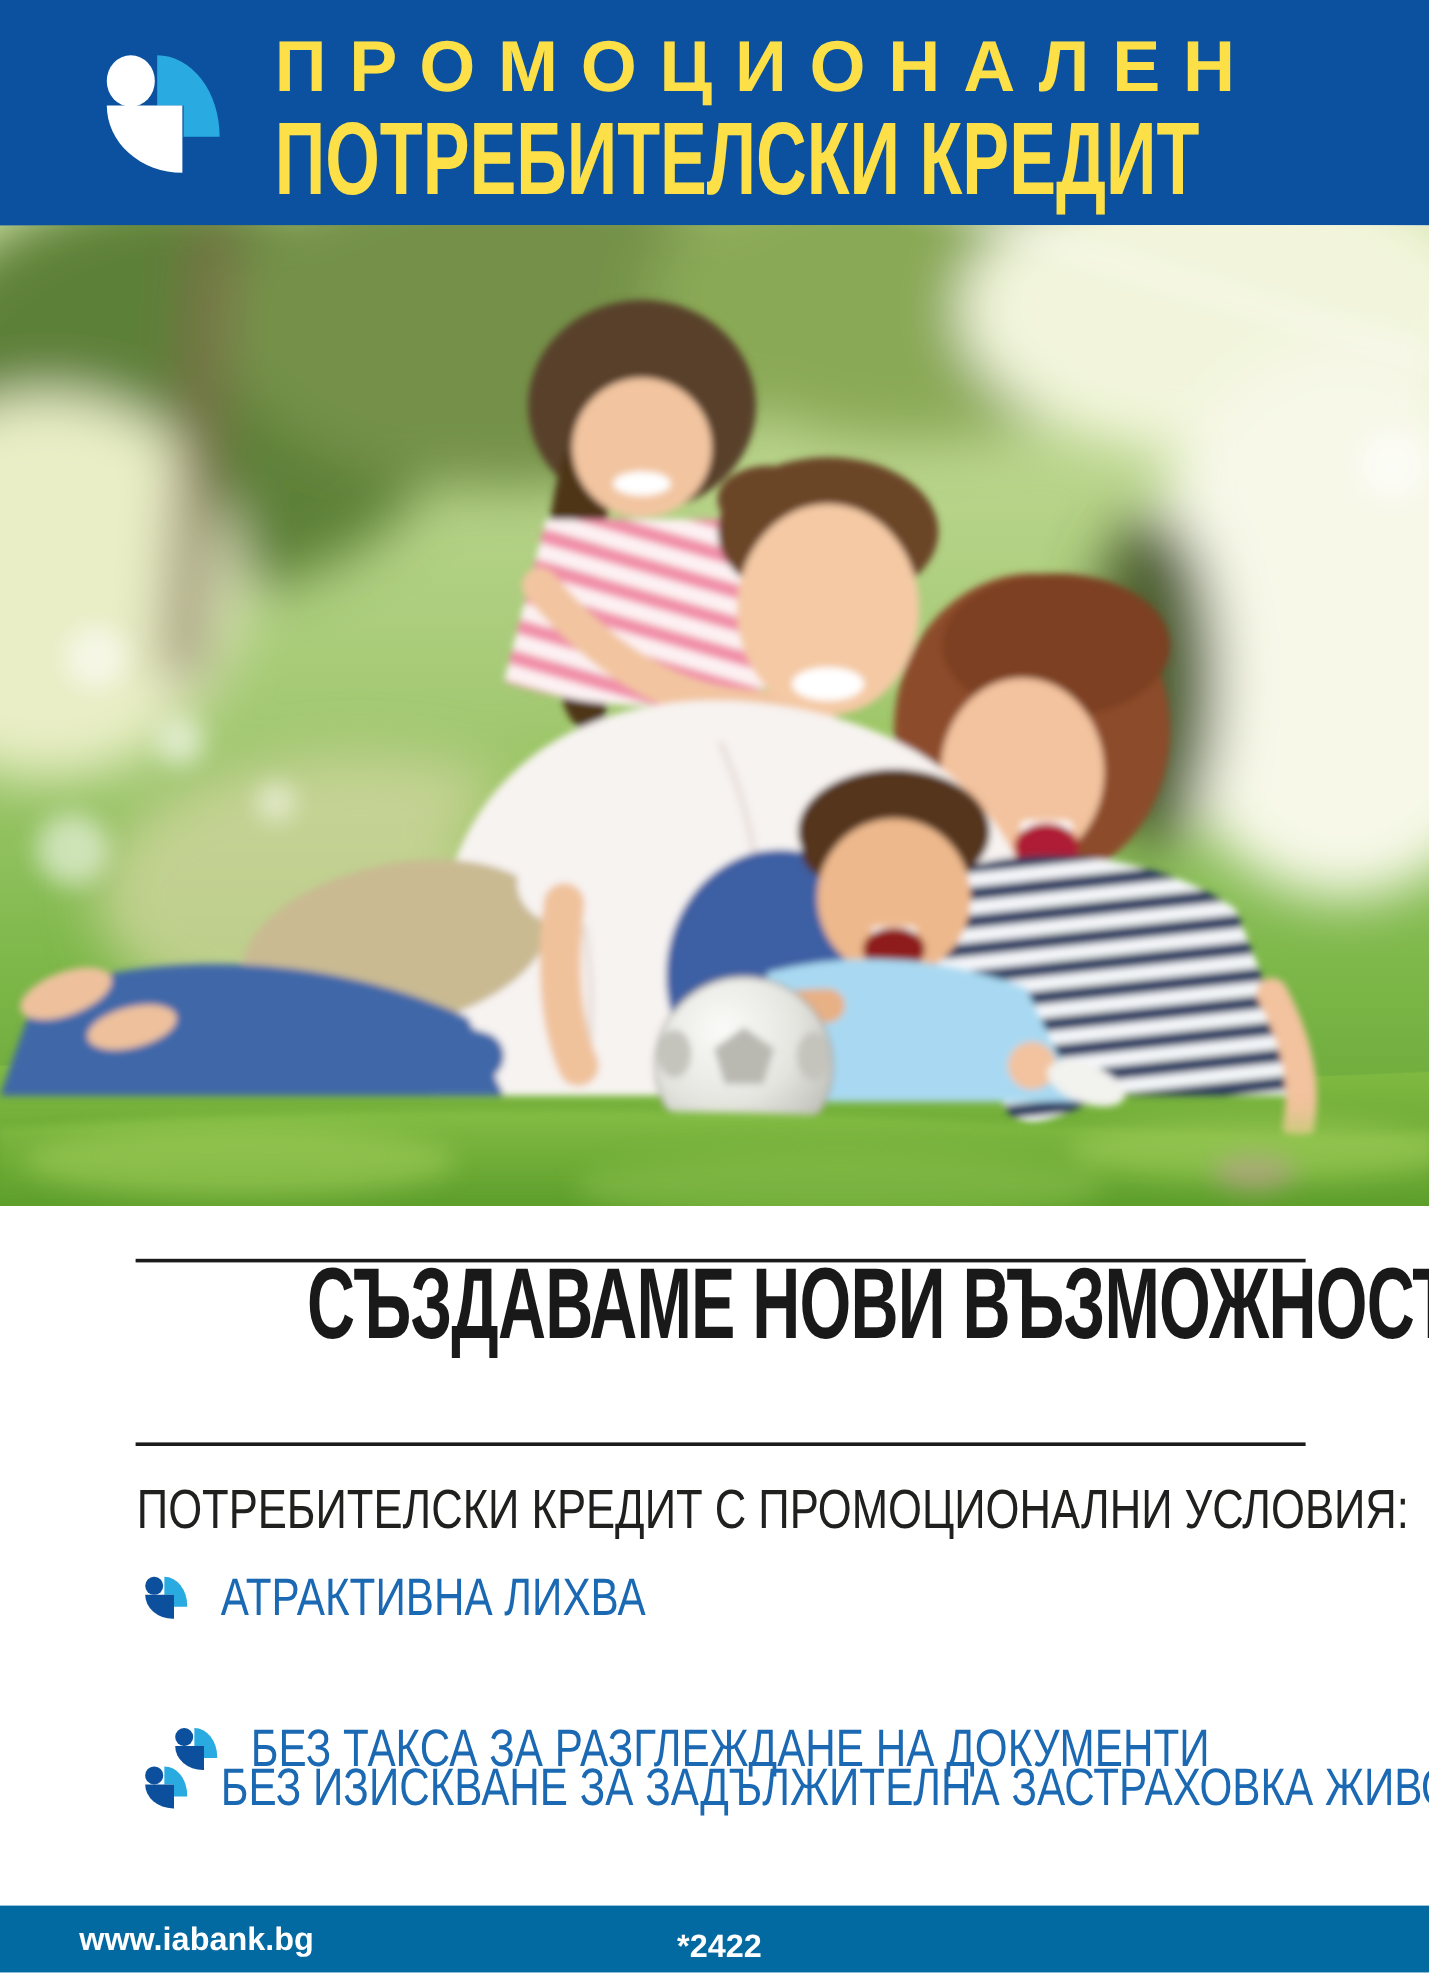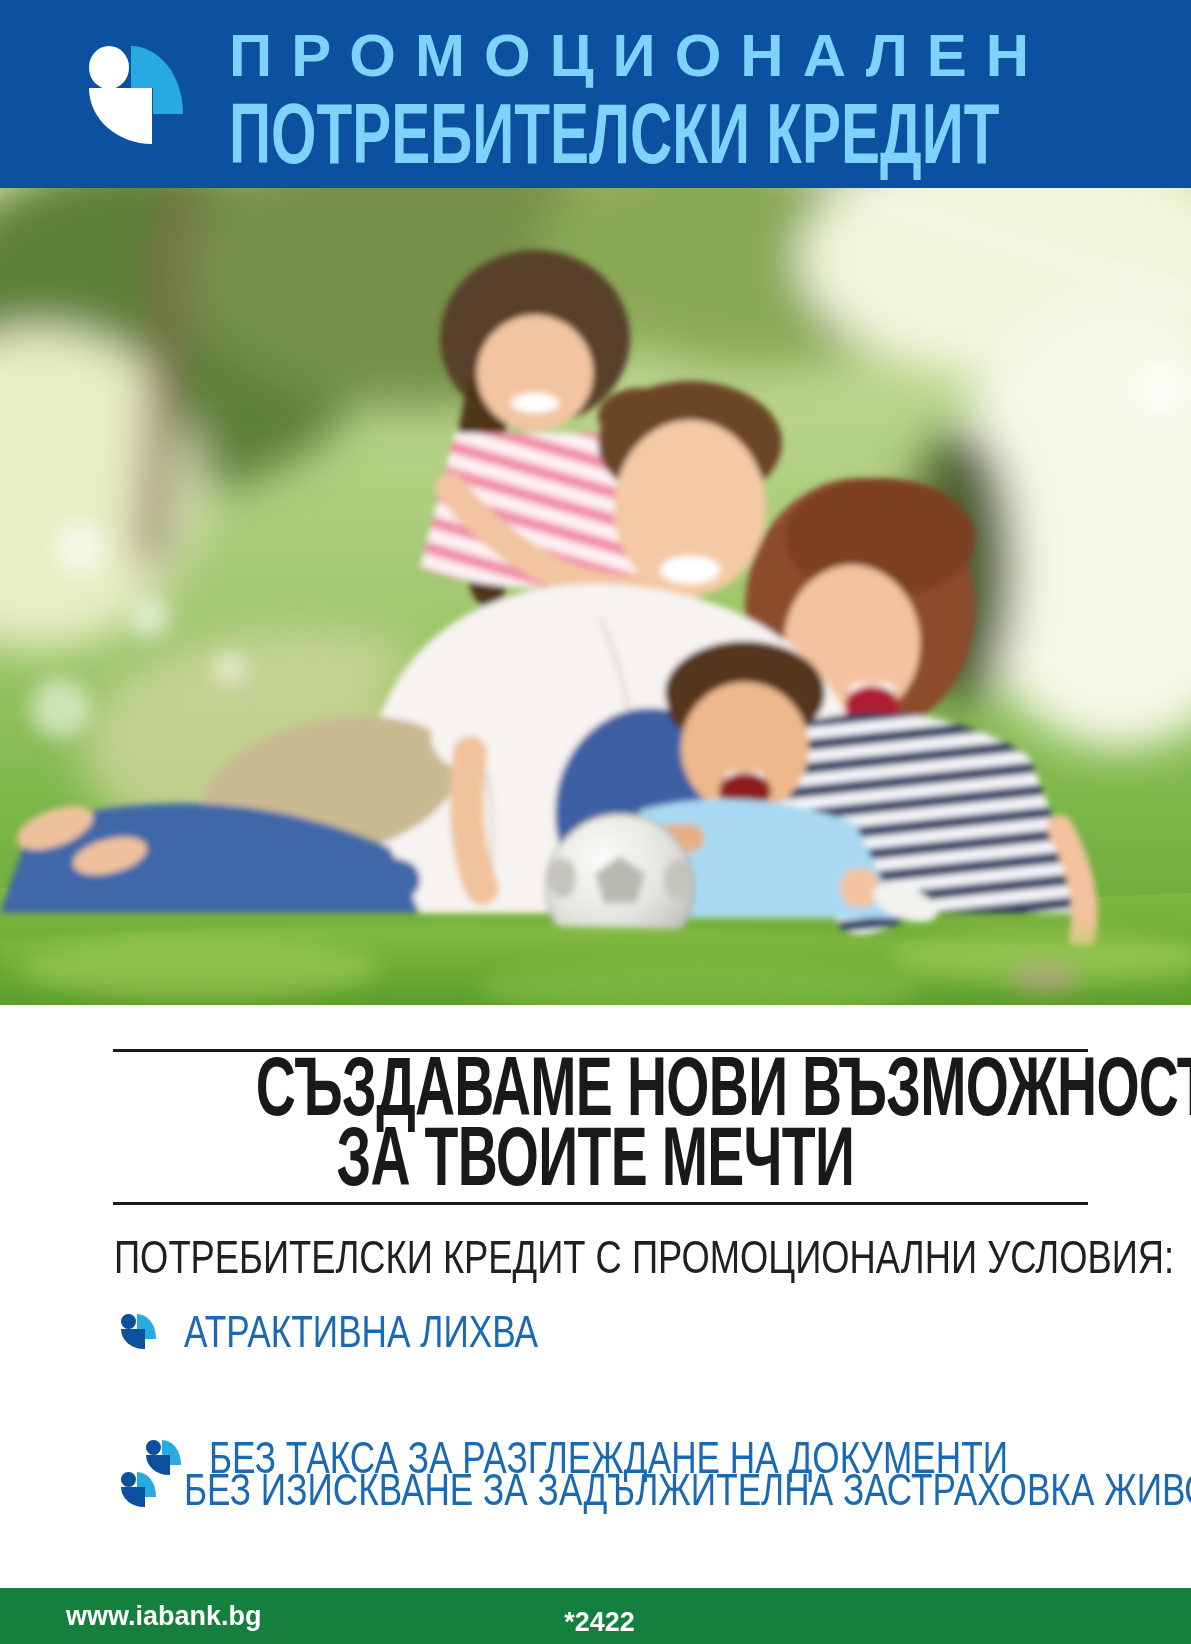--- a/index.html
+++ b/index.html
@@ -11,21 +11,21 @@
   .header{position:absolute;left:0;top:0;width:1191px;height:188px;background:#0b519f;}
   .ia-logo{position:absolute;}
   .ia-logo .head{position:absolute;left:4%;top:6%;width:40%;height:40%;border-radius:50%;}
   .ia-logo .quarter{position:absolute;left:46%;top:6%;width:52%;height:64%;border-top-right-radius:100%;}
   .ia-logo .notch{position:absolute;left:46%;top:45%;width:22%;height:25%;}
   .ia-logo .torso{position:absolute;left:4%;top:45%;width:63%;height:53%;border-bottom-left-radius:100%;}
   .logo-lg{left:85px;top:40px;width:100px;height:106px;}
   .logo-lg .head,.logo-lg .torso{background:#ffffff;}
   .logo-lg .quarter{background:#29abe2;}
   .logo-lg .notch{background:#0b519f;}
-  .header-title{position:absolute;left:229px;top:24px;width:900px;color:#7dd3fc;}
+  .header-title{position:absolute;left:229px;top:24px;width:900px;color:#fde047;}
   .header-line1{font-size:60px;font-weight:700;letter-spacing:19px;line-height:64px;white-space:nowrap;}
   .header-line2{font-size:86px;font-weight:700;line-height:82px;white-space:nowrap;
                 transform:scaleX(0.68);transform-origin:left center;margin-top:4px;}
   
   .photo{position:absolute;left:0;top:188px;width:1191px;height:817px;overflow:hidden;}
   .photo svg{display:block;width:100%;height:100%;}
   
   .rule{position:absolute;left:113px;width:975px;height:3px;background:#1b1b1b;}
   .rule-top{top:1049px;}
   .rule-bottom{top:1202px;}
@@ -39,21 +39,21 @@
   .benefits{list-style:none;margin:0;padding:0;}
   .benefit{position:absolute;left:0;width:1040px;height:48px;text-decoration:underline;}
   .benefit-1{top:1308px;} .benefit-2{top:1434px;margin-left:25px;} .benefit-3{top:1466px;}
   .logo-sm{left:120px;top:4px;width:37px;height:38px;}
   .logo-sm .head,.logo-sm .torso{background:#0c4f9d;}
   .logo-sm .quarter{background:#29abe2;}
   .logo-sm .notch{background:#ffffff;}
   .benefit-label{position:absolute;left:184px;top:2px;color:#1b69b3;font-size:44px;font-weight:400;
                  line-height:44px;white-space:nowrap;transform:scaleX(0.8);transform-origin:left center;}
   
-  .footer{position:absolute;left:0;top:1588px;width:1191px;height:56px;background:#15803d;
+  .footer{position:absolute;left:0;top:1588px;width:1191px;height:56px;background:#0369a1;
           display:grid;grid-template-columns:1fr auto 1fr;align-items:center;
           box-sizing:border-box;padding:0 58px 0 66px;color:#ffffff;font-weight:700;font-size:27px;}
   .footer .left{text-align:left;} .footer .center{text-align:center;margin-top:12px;} .footer .right{text-align:right;}
 </style>
 </head>
 <body>
 
 <div class="poster">
 
   <div class="header">
@@ -185,21 +185,20 @@
         <ellipse cx="700" cy="800" rx="220" ry="30" fill="#8fc24f"></ellipse>
         <ellipse cx="1050" cy="770" rx="160" ry="26" fill="#a8d25e"></ellipse>
         <ellipse cx="1045" cy="790" rx="34" ry="14" fill="#e8a7b8"></ellipse>
       </g>
     </svg>
   </div>
 
   <div class="rule rule-top"></div>
   <div class="headline">
     <span class="hl-line"><span>СЪЗДАВАМЕ НОВИ ВЪЗМОЖНОСТИ</span></span>
-    <span class="hl-line"><span>ЗА ТВОИТЕ МЕЧТИ</span></span>
   </div>
   <div class="rule rule-bottom"></div>
 
   <div class="subheading">ПОТРЕБИТЕЛСКИ КРЕДИТ С ПРОМОЦИОНАЛНИ УСЛОВИЯ:</div>
 
   <ul class="benefits">
     <li class="benefit benefit-1">
       <div class="ia-logo logo-sm">
         <div class="head"></div>
           <div class="quarter"></div>

